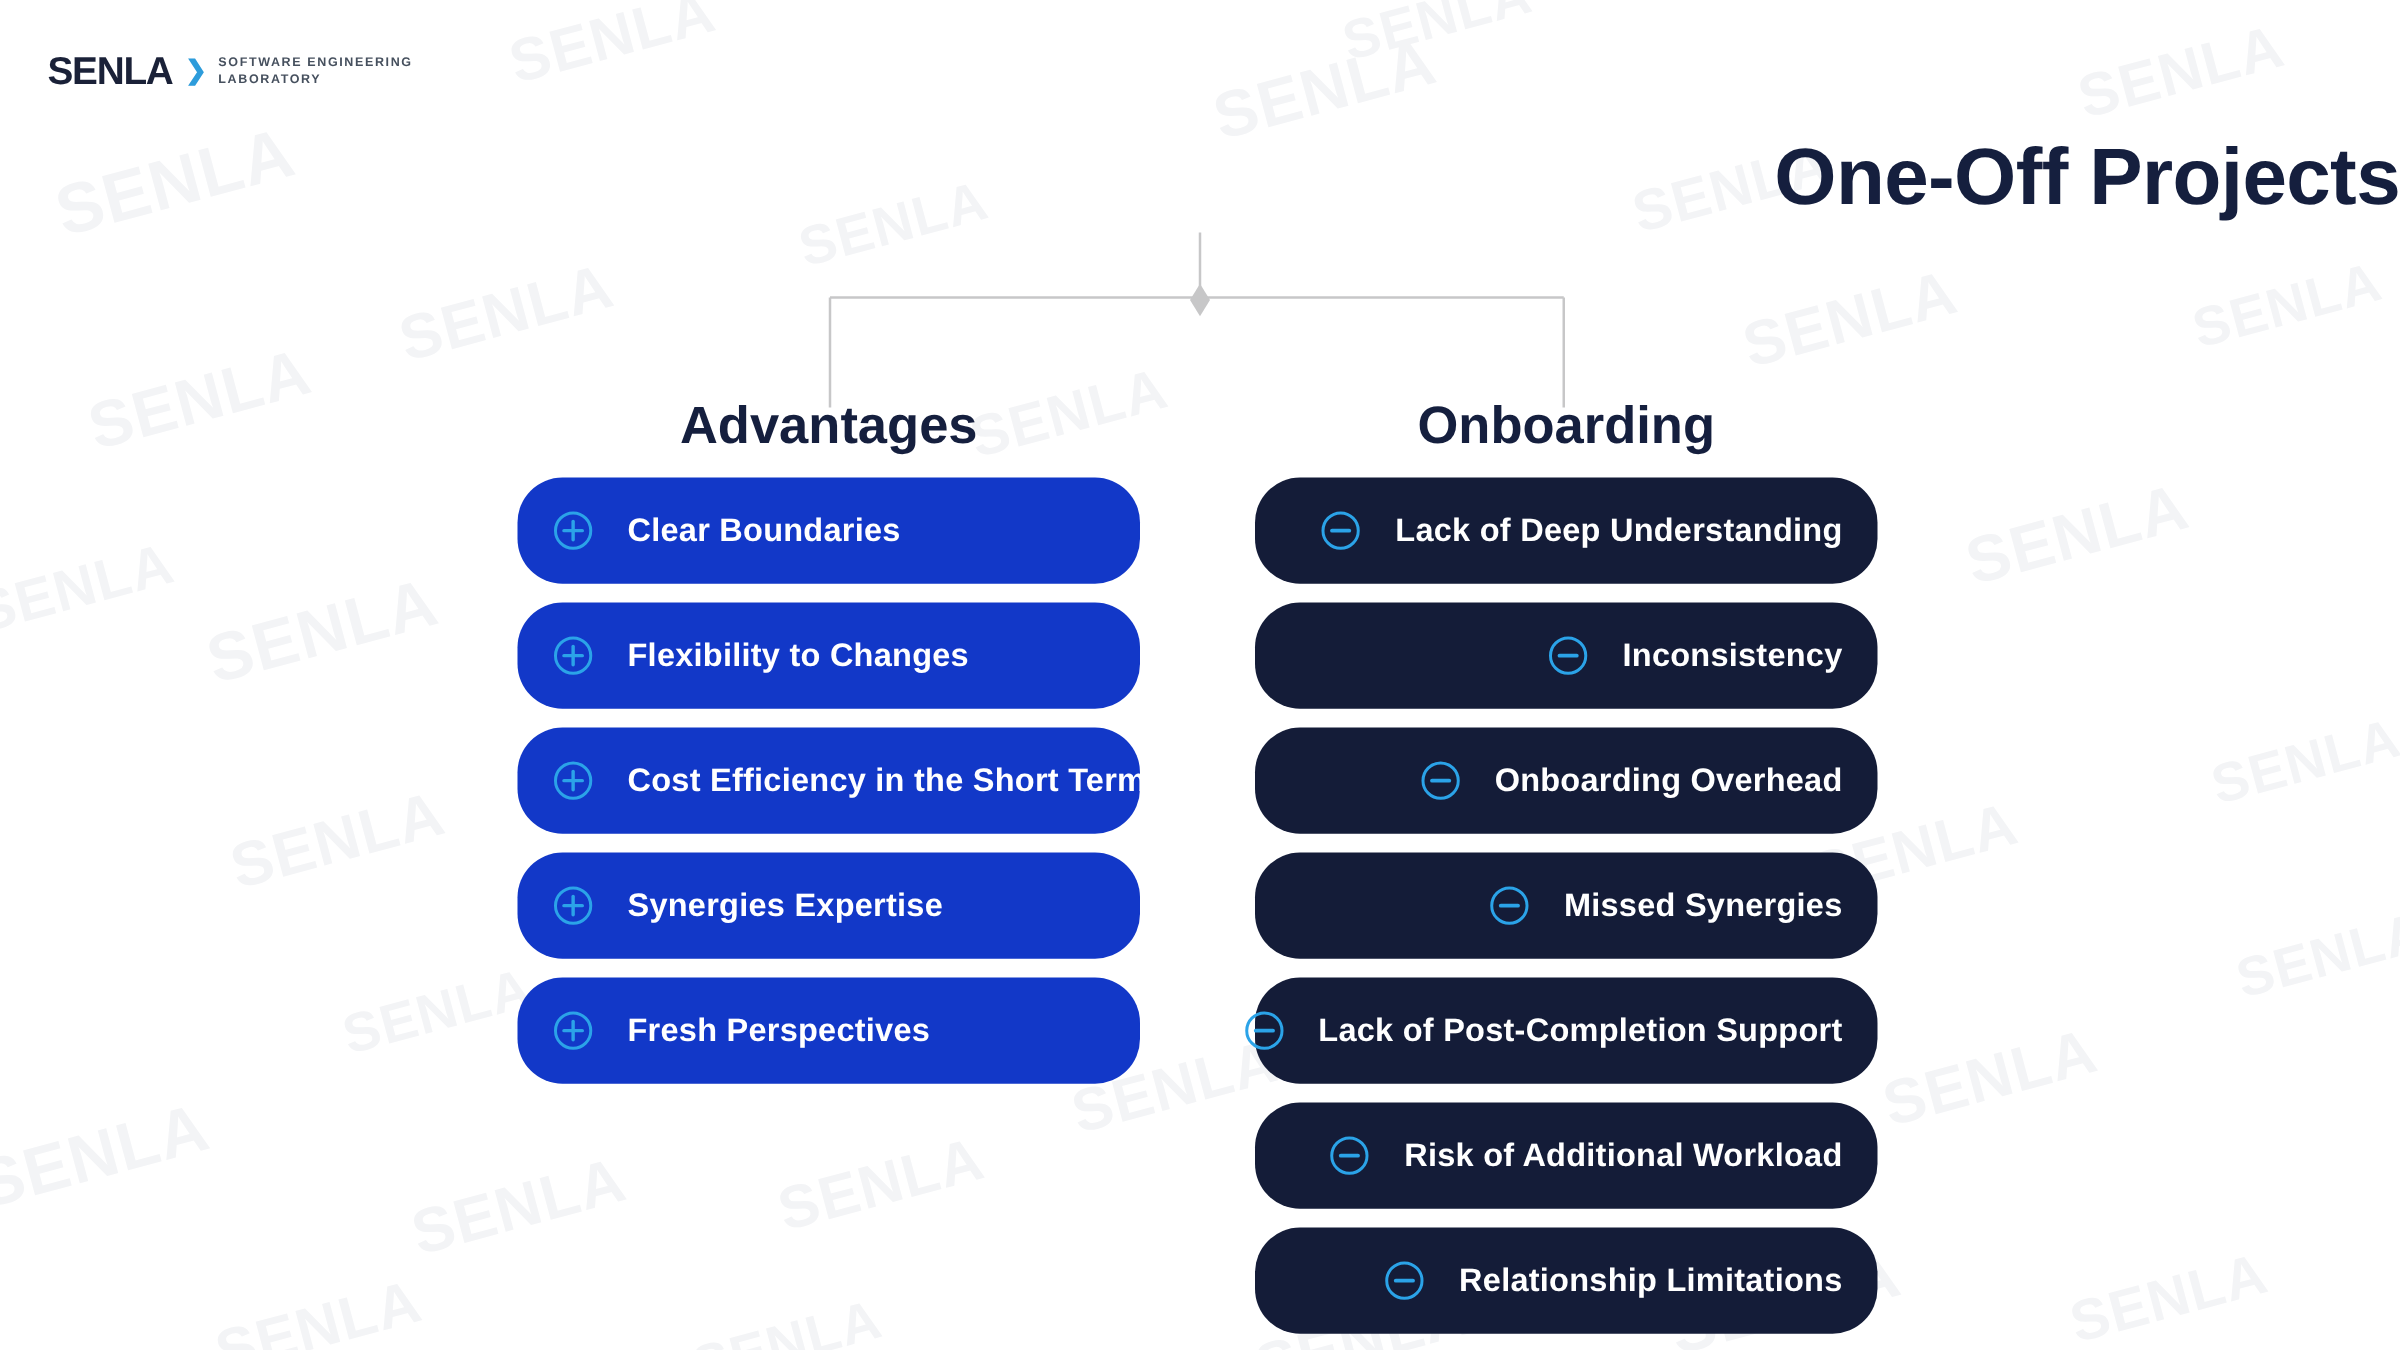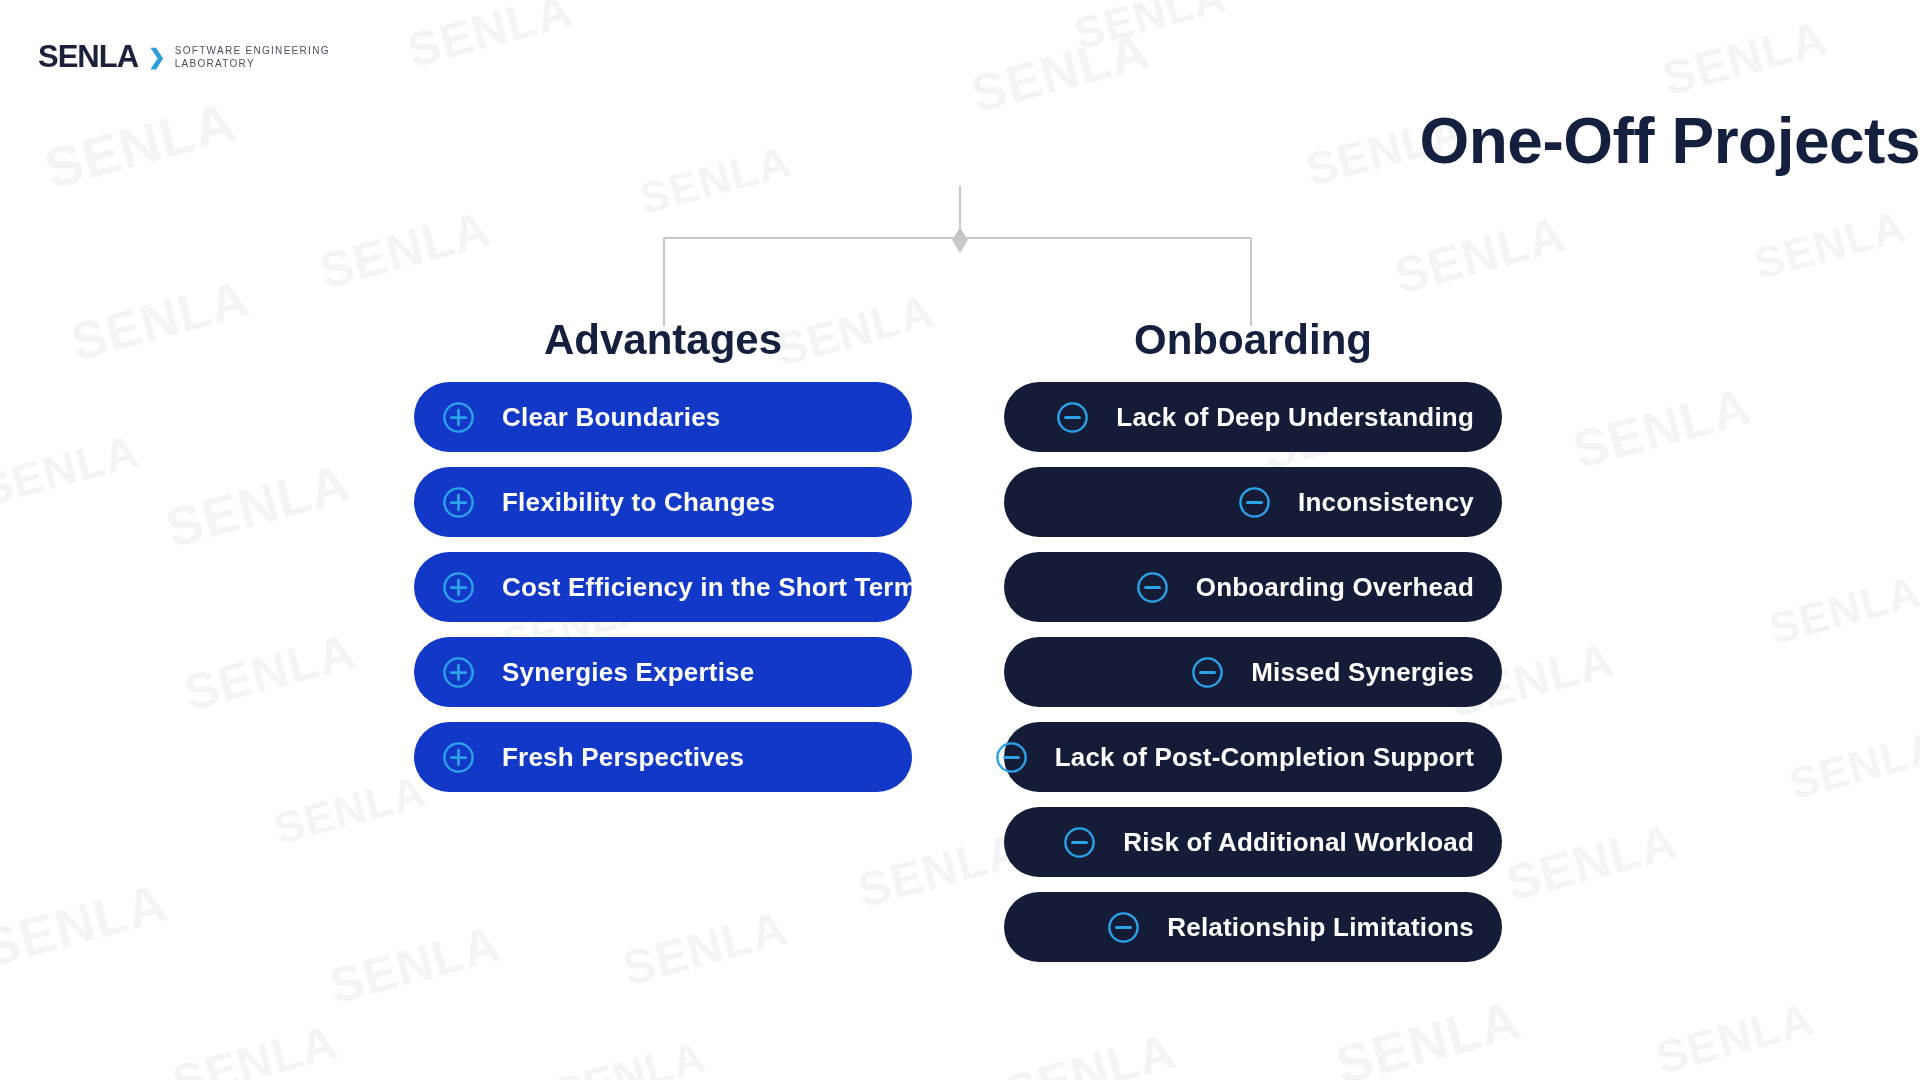--- a/index.html
+++ b/index.html
@@ -38,21 +38,21 @@
   .logo-wordmark{
     font-size:31px;font-weight:800;letter-spacing:-1px;
     color:#1a2138;line-height:34px;
   }
   .logo-chevron{
     color:#2d9cdb;font-size:21px;font-weight:700;
     margin:0 9px 0 10px;line-height:34px;
   }
   .logo-tagline{display:flex;flex-direction:column;justify-content:center;}
   .logo-tagline span{
-    font-size:10px;font-weight:400;letter-spacing:1.3px;
+    font-size:10px;font-weight:700;letter-spacing:1.3px;
     color:#46505e;line-height:13px;
   }
 
   
   .title{
     position:absolute;left:0;top:104px;width:100%;
     text-align:right;font-size:64px;font-weight:800;
     color:var(--heading);letter-spacing:-0.5px;z-index:2;
   }
 
@@ -63,21 +63,21 @@
 
   
   .column{position:absolute;width:498px;z-index:2;}
   .column.left{left:414px;top:314px;}
   .column.right{left:1004px;top:314px;}
   .col-heading{
     text-align:center;font-size:42px;font-weight:700;
     color:var(--heading);line-height:52px;margin-bottom:16px;
   }
   .pill{
-    height:70px;border-radius:36px;
+    height:85px;border-radius:36px;
     display:flex;align-items:center;
     padding:0 28px;margin-bottom:15px;
   }
   .pill.adv{background:var(--adv-pill);}
   .pill.lim{background:var(--lim-pill);justify-content:flex-end;}
   .picon{width:33px;height:33px;display:flex;color:var(--accent);flex:0 0 33px;}
   .picon svg{width:33px;height:33px;display:block;}
   .plabel{
     margin-left:27px;color:var(--pill-text);
     font-size:26px;font-weight:600;letter-spacing:0.2px;

